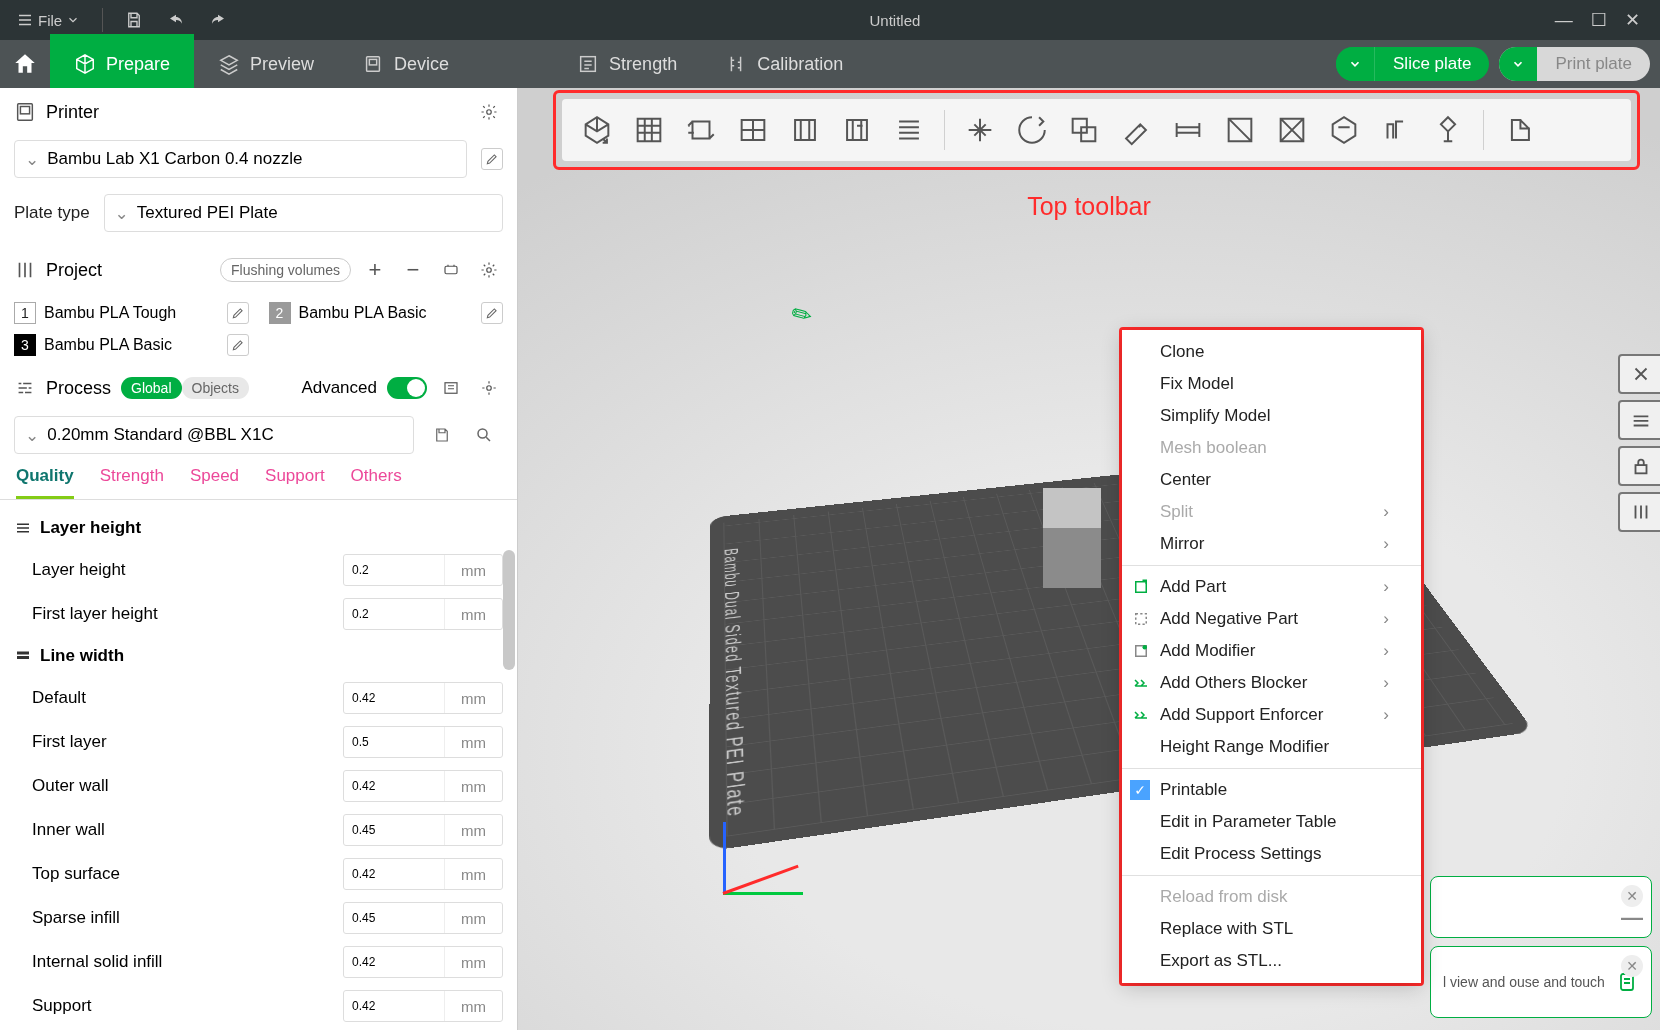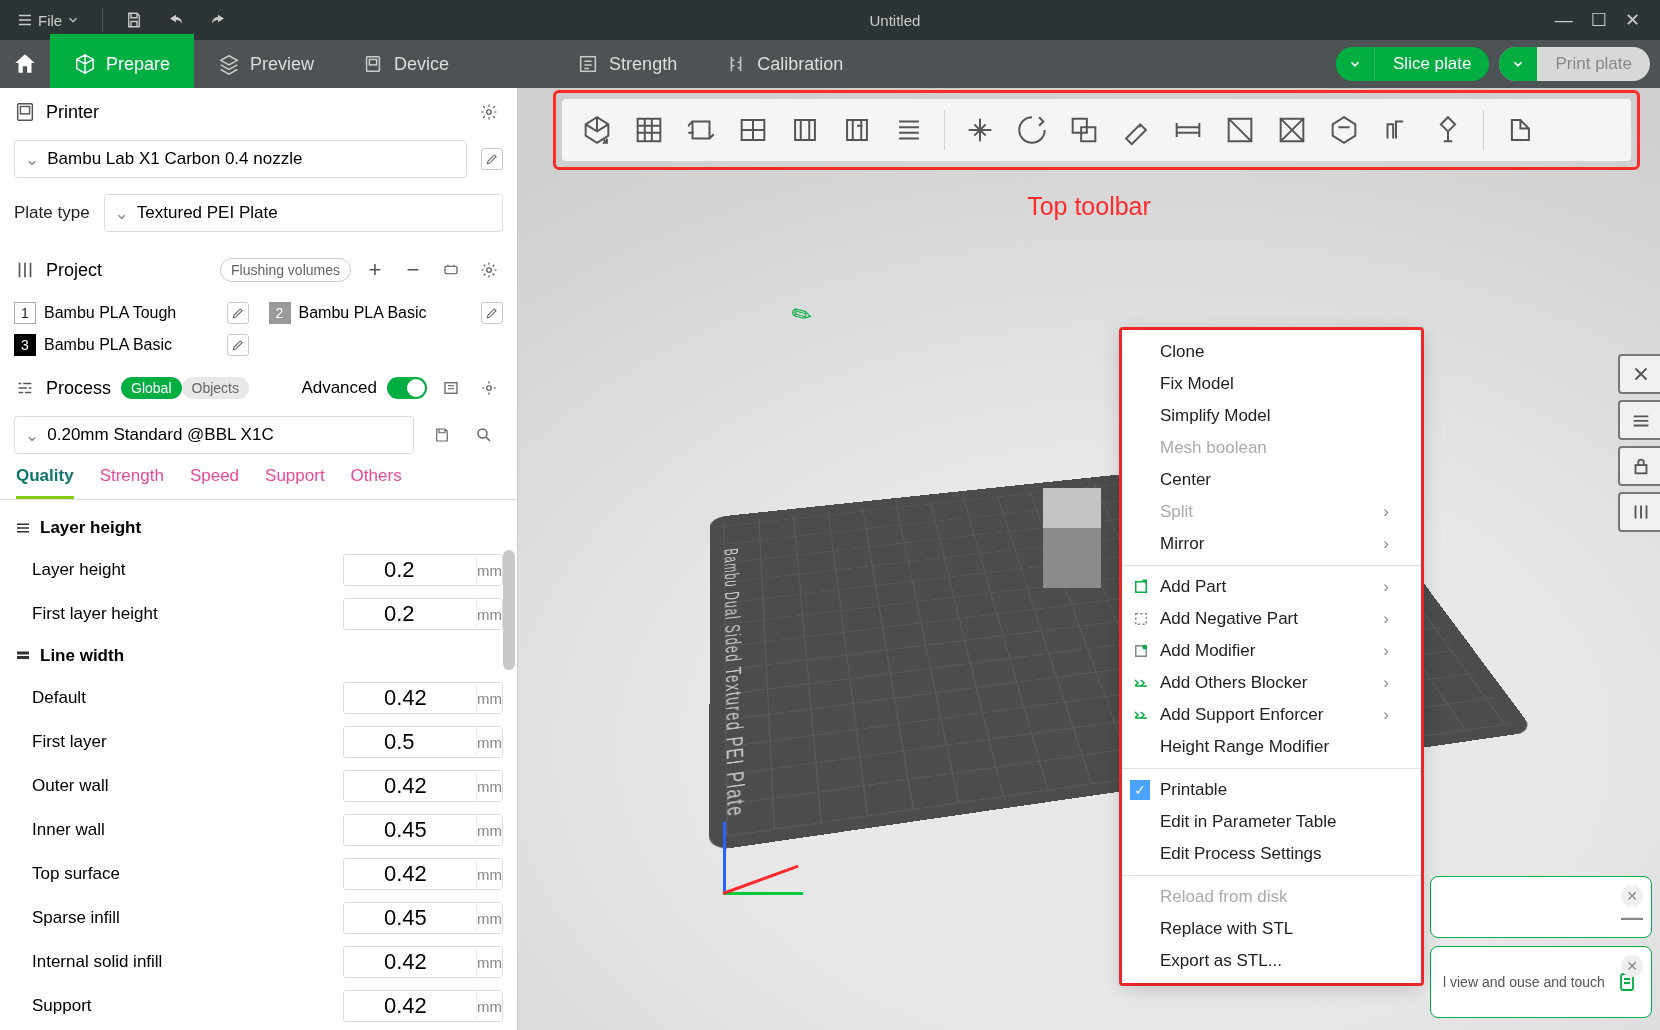--- a/index.html
+++ b/index.html
@@ -61,21 +61,21 @@
 .subtabs { display:flex; gap:26px; padding: 8px 16px 0; border-bottom:1px solid #ddd; }
 .subtab { font-size:17px; color:#ec4899; padding-bottom:10px; cursor:pointer; }
 .subtab.active { color:#0f766e; border-bottom:3px solid #84cc16; font-weight:600; }
 
 .params-scroll { flex:1; overflow-y:auto; padding: 8px 0; position:relative; }
 .param-group-head { display:flex; align-items:center; gap:8px; padding:10px 14px; font-weight:700; font-size:17px; }
 .param-group-head svg { width:18px; height:18px; }
 .param-row { display:flex; align-items:center; padding: 6px 14px 6px 32px; gap:10px; }
 .param-row .pname { flex:1; font-size:17px; }
 .param-input { border:1px solid #ddd; border-radius:3px; width:160px; height:32px; display:flex; align-items:center; }
-.param-input input { border:none; width:100px; padding:0 8px; font-size:22px; outline:none;margin-left:32px; }
+.param-input input { border:none; width:100px; padding:0 8px; font-size:12px; outline:none; }
 .param-input .unit { flex:1; text-align:center; color:#888; font-size:15px; border-left:1px solid #eee; height:100%; display:flex; align-items:center; justify-content:center; }
 
 .vscroll-thumb { position:absolute; right:2px; top:50px; width:12px; height:120px; background:#c8c8c8; border-radius:6px; }
 
 
 .viewport { position:absolute; top:88px; left:518px; right:0; bottom:0; background:radial-gradient(ellipse 1050px 700px at 55% 70%, #e8e8e8 40%, #cfcfcf 100%); }
 
 
 .top-toolbar-wrap { position:absolute; top:2px; left:35px; right:20px; height:80px; border:3px solid #ff2b2b; border-radius:6px; padding:6px; }
 .top-toolbar { background:#f5f5f5; border-radius:4px; height:62px; display:flex; align-items:center; gap:6px; padding:0 12px; }

